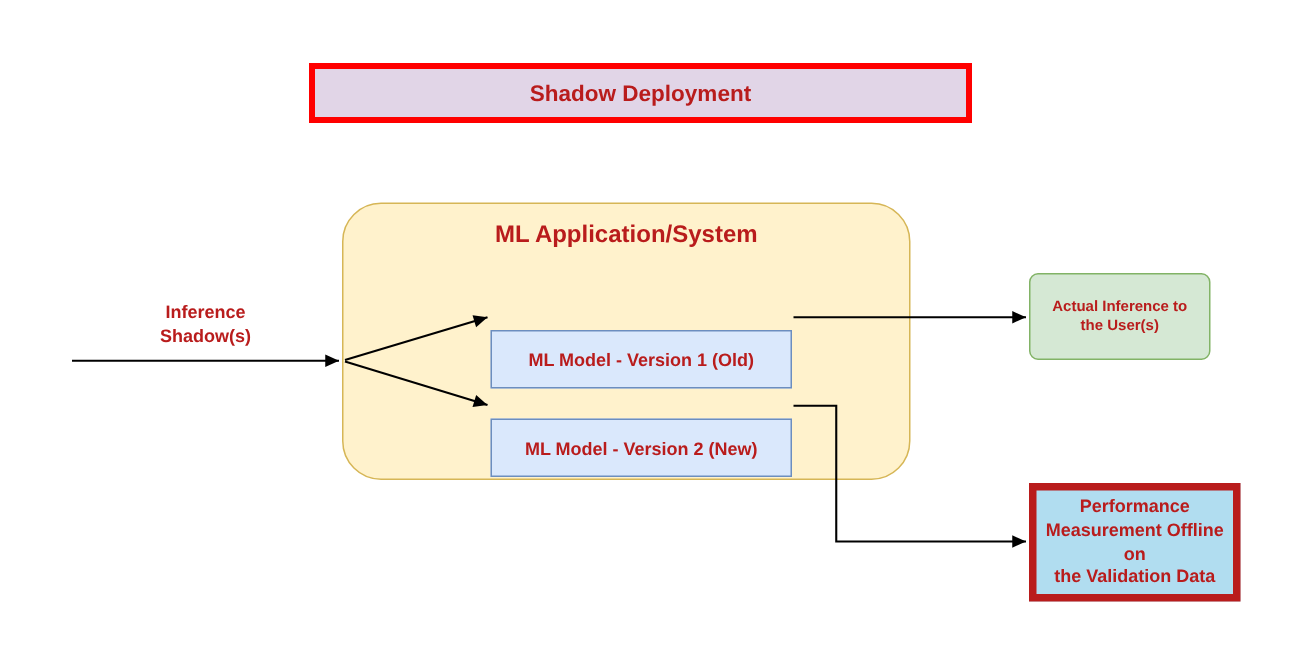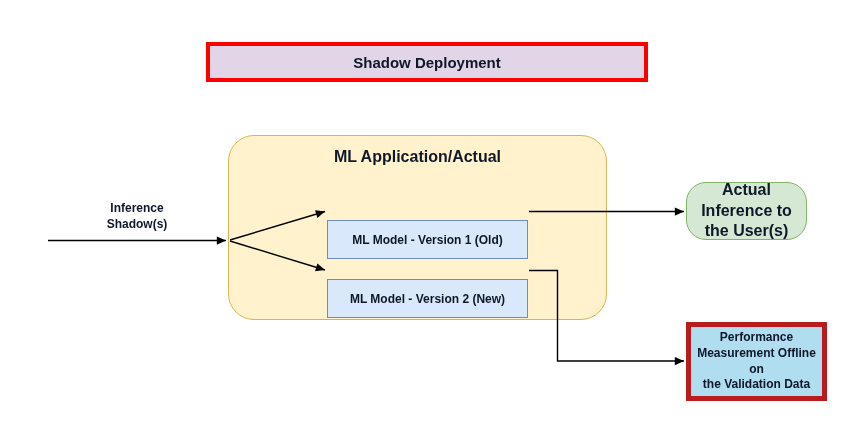--- a/index.html
+++ b/index.html
@@ -15,21 +15,21 @@
     background: #ffffff;
     overflow: hidden;
   }
   .node {
     position: absolute;
     box-sizing: border-box;
     display: flex;
     align-items: center;
     justify-content: center;
     text-align: center;
-    color: #0f172a;
+    color: #b91c1c;
     font-weight: bold;
   }
   .title-box {
     left: 206px; top: 42px;
     width: 442px; height: 40px;
     background: #E1D5E7;
     border: 4px solid #FF0000;
     font-size: 15px;
   }
   .container-box {
@@ -49,22 +49,22 @@
     font-size: 12px;
     margin-top: 28px;
   }
   .model-v1 { left: 327px; top: 192px; }
   .model-v2 { left: 327px; top: 251px; }
   .green-box {
     left: 686px; top: 182px;
     width: 121px; height: 58px;
     background: #D5E8D4;
     border: 1px solid #82B366;
-    border-radius: 20px;
-    font-size: 16px;
+    border-radius: 6px;
+    font-size: 10px;
     line-height: 1.3;
     white-space: pre-line;
   }
   .cyan-box {
     left: 686px; top: 322px;
     width: 141px; height: 79px;
     background: #B1DDF0;
     border: 5px solid #b91c1c;
     font-size: 12px;
     line-height: 1.3;
@@ -88,21 +88,21 @@
 </head>
 <body>
 
 <div class="canvas">
 
   <div class="node title-box">
     <span>Shadow Deployment</span>
   </div>
 
   <div class="node container-box">
-    <span>ML Application/Actual</span>
+    <span>ML Application/System</span>
   </div>
 
   <div class="node flow-label">Inference
 Shadow(s)</div>
 
   <div class="node model-box model-v1">
     <span>ML Model - Version 1 (Old)</span>
   </div>
 
   <div class="node model-box model-v2">

